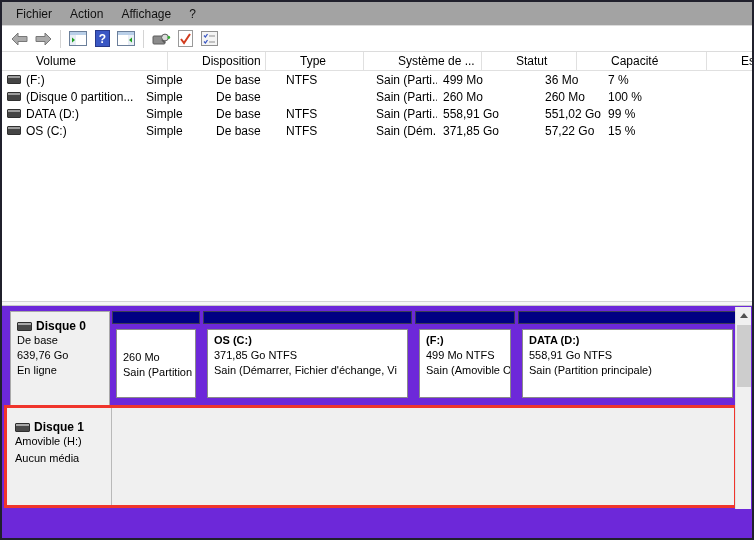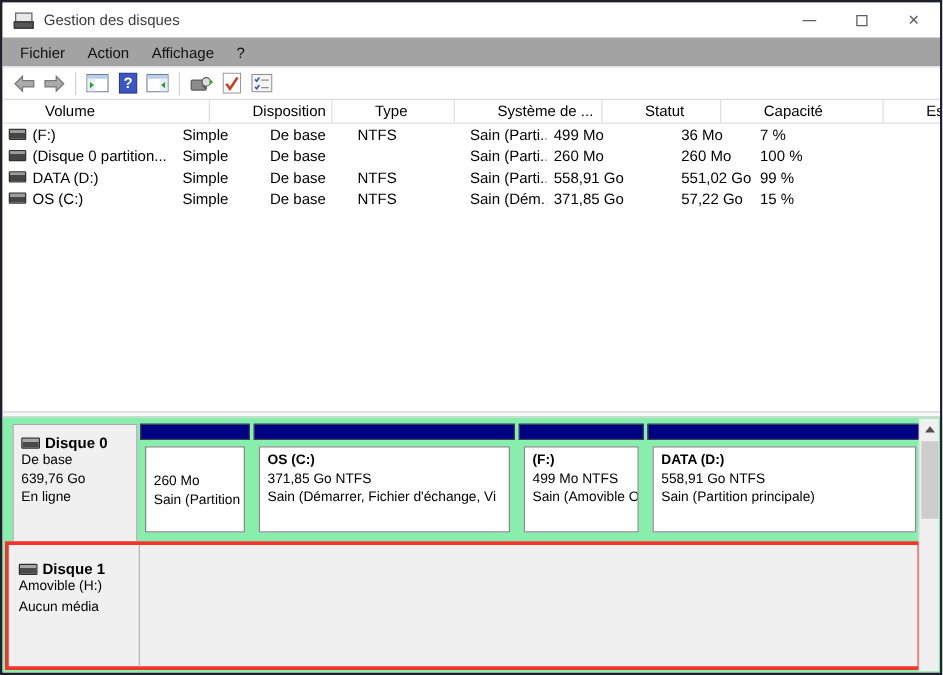--- a/index.html
+++ b/index.html
@@ -37,21 +37,21 @@
   .lv-row { display:flex; height:17px; align-items:center; }
   .lv-cell { padding:0 6px; white-space:nowrap; overflow:hidden; flex:0 0 auto; }
   .c0{width:138px;} .c1{width:70px;} .c2{width:70px;} .c3{width:90px;} .c4{width:67px;} .c5{width:102px;} .c6{width:63px;} .c7{width:87px;}
   .vol-cell { display:flex; align-items:center; gap:5px; padding-left:5px; }
   .drive-ico { width:14px; height:9px; flex:0 0 auto; border-radius:1px; background:linear-gradient(#9d9d9d 0 34%, #454545 34% 100%); border:1px solid #303030; }
 
   
   .splitter { height:5px; background:#f7f7f7; border-top:1px solid #d5d5d5; border-bottom:1px solid #c9c9c9; flex:0 0 auto; }
 
   
-  .graph-panel { position:relative; flex:1 1 auto; background:#86efac; overflow:hidden; }
+  .graph-panel { position:relative; flex:1 1 auto; background:#6d28d9; overflow:hidden; }
 
   .disk0-label { position:absolute; left:8px; top:5px; width:100px; height:95px; border:1px solid #a9a9a9; background:#f0f0f0; padding:7px 0 0 6px; }
   .disk-name { display:flex; align-items:center; gap:4px; font-weight:bold; font-size:12px; }
   .disk-ico { width:15px; height:9px; border-radius:1px; background:linear-gradient(#a8a8a8 0 34%, #4a4a4a 34% 100%); border:1px solid #2e2e2e; flex:0 0 auto; }
   .disk-line { font-size:11px; line-height:15px; }
 
   .partitions { position:absolute; left:110px; top:5px; width:625px; height:95px; display:flex; gap:3px; }
   .part-cell { display:flex; flex-direction:column; }
   .p0{width:88px;} .p1{width:209px;} .p2{width:100px;} .p3{flex:1 1 auto;}
   .part-bar { height:13px; background:#000082; border:1px solid #3c3c55; flex:0 0 auto; }
@@ -68,38 +68,20 @@
   .vscrollbar { position:absolute; top:1px; right:1px; width:16px; height:202px; background:#f0f0f0; border-left:1px solid #e3e3e3; }
   .sb-up { height:16px; display:flex; align-items:center; justify-content:center; }
   .sb-up-tri { width:0; height:0; border-left:4px solid transparent; border-right:4px solid transparent; border-bottom:5px solid #515151; }
   .sb-thumb { position:absolute; top:18px; left:1px; width:14px; height:62px; background:#cdcdcd; }
 </style>
 </head>
 <body>
 
 <div class="window">
 
-  <div class="titlebar">
-    <span class="app-icon">
-        <span class="drive-top"></span>
-        <span class="drive-bottom"></span>
-      </span>
-    <span class="title-text">Gestion des disques</span>
-    <div class="win-controls">
-      <div class="win-btn">
-          <span class="glyph-min"></span>
-        </div>
-      <div class="win-btn">
-          <span class="glyph-max"></span>
-        </div>
-      <div class="win-btn">
-          <span class="glyph-close">×</span>
-        </div>
-    </div>
-  </div>
 
   <div class="menubar">
     <span class="menu-item">Fichier</span>
     <span class="menu-item">Action</span>
     <span class="menu-item">Affichage</span>
     <span class="menu-item">?</span>
   </div>
 
   <div class="toolbar">
     <span class="tool-icon">

